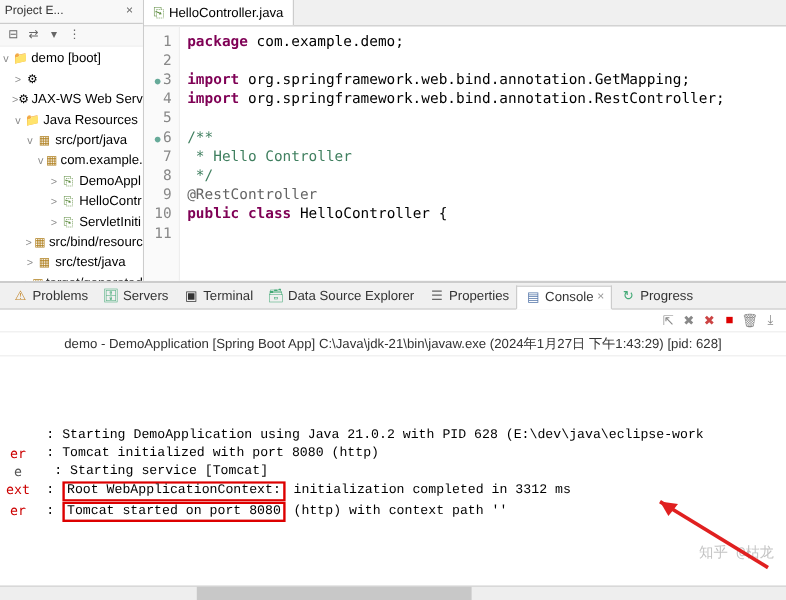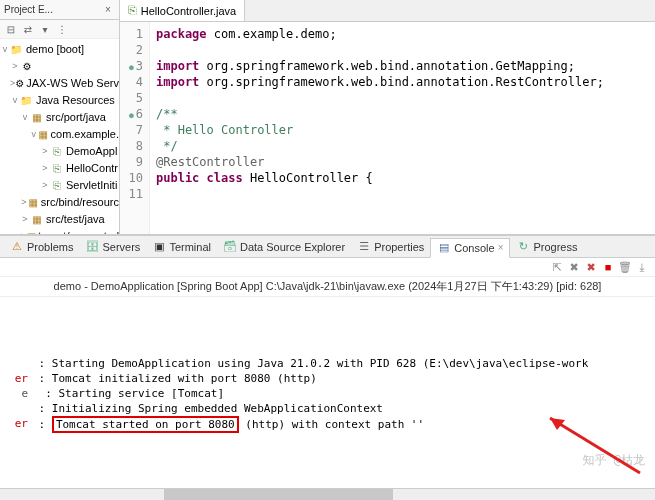--- a/index.html
+++ b/index.html
@@ -34,25 +34,25 @@
 .btabs { display: flex; align-items: center; height: 22px; border-bottom: 1px solid #ccc; background: #f0f0f0; padding-left: 4px; }
 .btab { display: flex; align-items: center; gap: 3px; padding: 0 6px; height: 20px; font-size: 11px; color: #333; cursor: pointer; }
 .btab.active { background: #fff; border: 1px solid #ccc; border-bottom-color: #fff; position: relative; top: 1px; }
 .btab .close { color: #999; font-size: 10px; }
 .btab .ti { width: 14px; height: 14px; display: inline-flex; align-items: center; justify-content: center; font-size: 11px; }
 .console-toolbar { display: flex; justify-content: flex-end; gap: 3px; padding: 2px 6px; border-bottom: 1px solid #eee; }
 .ct-icon { width: 14px; height: 14px; font-size: 11px; display: inline-flex; align-items: center; justify-content: center; }
 .console-header { padding: 2px 6px; font-size: 11px; color: #333; border-bottom: 1px solid #eee; text-align: center; }
 .console-body { flex: 1; font-family: Consolas, monospace; font-size: 11px; line-height: 15px; padding: 4px 2px; overflow: hidden; position: relative; }
 .cline { display: flex; white-space: pre; }
-.cprefix { width: 30px; text-align: right; padding-right: 4px; }
+.cprefix { width: 30px; text-align: center; padding-right: 4px; }
 .cprefix.er { color: #c00; }
 .cprefix.ext { color: #c00; }
 .cprefix.e { color: #555; }
-.ctext { flex: 1; overflow: hidden; text-overflow: clip; }
+.ctext { flex: 1; overflow: hidden; text-overflow: clip; font-family: Liberation Mono, monospace; }
 .highlight { border: 2px solid #d00; padding: 0 2px; display: inline-block; line-height: 13px; }
 .statusbar { height: 12px; background: #f0f0f0; border-top: 1px solid #ccc; display: flex; }
 .scroll-track { flex: 1; background: #eee; position: relative; }
 .scroll-thumb { position: absolute; left: 25%; width: 35%; height: 100%; background: #c8c8c8; }
 .arrow-annotation { position: absolute; right: 10px; bottom: 10px; pointer-events: none; }
 .watermark { position: absolute; right: 10px; bottom: 20px; font-size: 12px; color: #aaa; opacity: .7; pointer-events: none; }
 </style>
 </head>
 <body>
 
@@ -196,21 +196,21 @@
       <span class="ct-icon" style="color:#d00">■</span>
       <span class="ct-icon" style="color:#888">🗑</span>
       <span class="ct-icon" style="color:#888">⤓</span>
     </div>
     <div class="console-header">demo - DemoApplication [Spring Boot App] C:\Java\jdk-21\bin\javaw.exe (2024年1月27日 下午1:43:29) [pid: 628]</div>
     <div class="console-body" id="console">
         <div style="height: 55px;"></div>
       <div class="cline"><span class="cprefix "></span><span class="ctext"> : Starting DemoApplication using Java 21.0.2 with PID 628 (E:\dev\java\eclipse-work</span></div>
         <div class="cline"><span class="cprefix er">er</span><span class="ctext"> : Tomcat initialized with port 8080 (http)</span></div>
         <div class="cline"><span class="cprefix e">e</span><span class="ctext">  : Starting service [Tomcat]</span></div>
-        <div class="cline"><span class="cprefix "></span><span class="ctext"> : Initializing Spring embedded WebApplicationContext</span></div>
+        <div class="cline"><span class="cprefix ext">ext</span><span class="ctext"> : <span class="highlight">Root WebApplicationContext:</span> initialization completed in 3312 ms</span></div>
         <div class="cline"><span class="cprefix er">er</span><span class="ctext"> : <span class="highlight">Tomcat started on port 8080</span> (http) with context path ''</span></div>
         <div class="watermark">知乎 @枯龙</div>
       <svg class="arrow-annotation" width="120" height="70">
         <line x1="115" y1="65" x2="25" y2="10" stroke="#e02020" stroke-width="3"></line>
         <polygon points="25,10 40,12 32,22" fill="#e02020"></polygon>
       </svg>
     </div>
   </div>
 
   <div class="statusbar">

